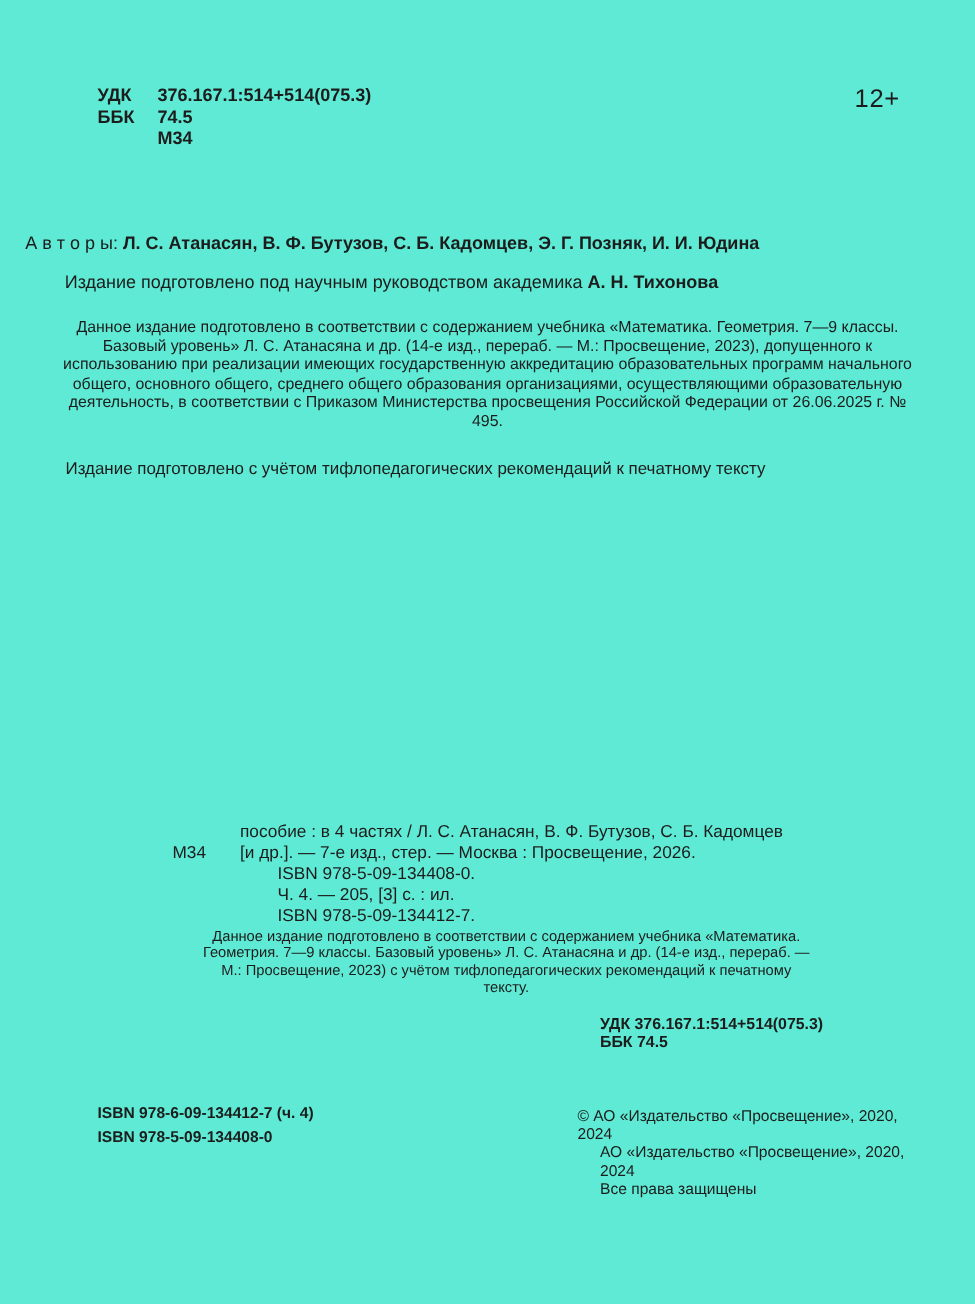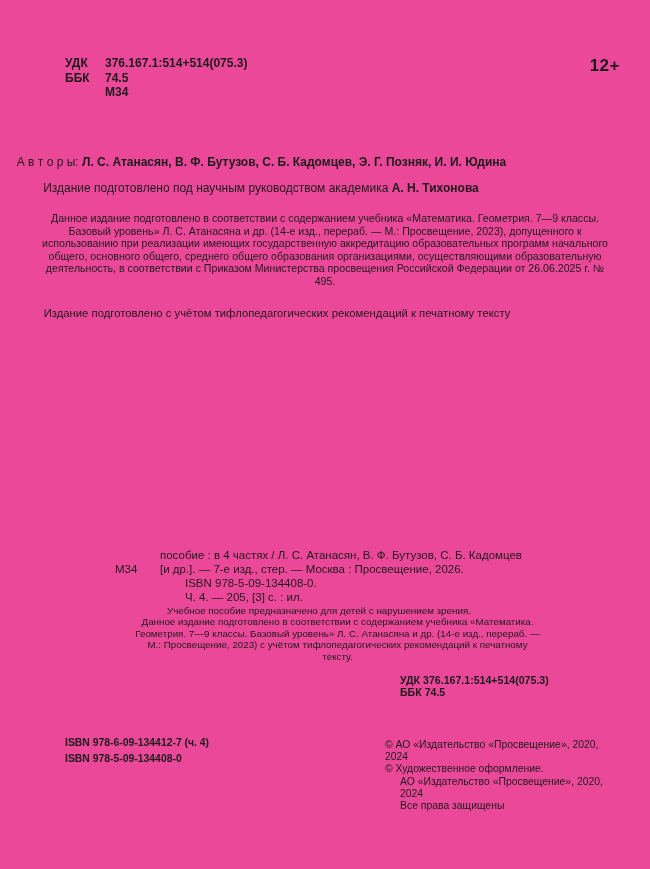--- a/index.html
+++ b/index.html
@@ -1,28 +1,28 @@
 <!DOCTYPE html>
 <html><head>
 <meta charset="utf-8">
 <style>
   html,body{margin:0;padding:0;background:#ffffff;}
   .page{
     position:relative;
     width:650px;height:869px;
-    background:#ec4899;
+    background:#5eead4;
     font-family:"Liberation Sans", sans-serif;
     color:#1c1c1c;
     overflow:hidden;
   }
   
   .header-codes{position:absolute;top:56px;left:65px;font-weight:bold;font-size:12px;line-height:14.5px;}
   .code-row .lbl{display:inline-block;width:40px;}
   .code-row.m34-row .lbl{width:40px;}
-  .age-badge{position:absolute;top:56px;right:30px;font-size:17px;font-weight:bold;letter-spacing:0.5px;}
+  .age-badge{position:absolute;top:56px;right:50px;font-size:17px;font-weight:normal;letter-spacing:0.5px;}
   
   .authors-line{position:absolute;top:155px;left:0;width:523px;text-align:center;font-size:12px;}
   .authors-line .names{font-weight:bold;}
   .editor-line{position:absolute;top:181px;left:0;width:522px;text-align:center;font-size:12px;}
   .editor-line .name{font-weight:bold;}
   
   .annotation{
     position:absolute;top:212px;left:35px;width:580px;
     text-align:center;font-size:10.6px;line-height:12.6px;
   }
@@ -75,36 +75,35 @@
   <div class="annotation">Данное издание подготовлено в соответствии с содержанием учебника «Математика. Геометрия. 7—9 классы. Базовый уровень» Л. С. Атанасяна и др. (14-е изд., перераб. — М.: Просвещение, 2023), допущенного к использованию при реализации имеющих государственную аккредитацию образовательных программ начального общего, основного общего, среднего общего образования организациями, осуществляющими образовательную деятельность, в соответствии с Приказом Министерства просвещения Российской Федерации от 26.06.2025 г. № 495.</div>
 
   <div class="tiflo-note">Издание подготовлено с учётом тифлопедагогических рекомендаций к печатному тексту</div>
 
   <div class="catalog">
     <span class="m34">М34</span>
     <div class="ln">пособие : в 4 частях / Л. С. Атанасян, В. Ф. Бутузов, С. Б. Кадомцев</div>
     <div class="ln">[и др.]. — 7-е изд., стер. — Москва : Просвещение, 2026.</div>
     <div class="ln ln-ind">ISBN 978-5-09-134408-0.</div>
     <div class="ln ln-ind">Ч. 4. — 205, [3] с. : ил.</div>
+    <div class="ln ln-ind">ISBN 978-5-09-134412-7.</div>
     <div class="notes">
-      <div class="note1">Учебное пособие предназначено для детей с нарушением зрения.</div>
       <div class="note2">Данное издание подготовлено в соответствии с содержанием учебника «Математика. Геометрия. 7—9 классы. Базовый уровень» Л. С. Атанасяна и др. (14-е изд., перераб. — М.: Просвещение, 2023) с учётом тифлопедагогических рекомендаций к печатному тексту.</div>
     </div>
     <div class="codes-right">
       <div>УДК  376.167.1:514+514(075.3)</div>
       <div>ББК  74.5</div>
     </div>
   </div>
 
   <div class="footer">
     <div class="isbns">
       <div>ISBN 978-6-09-134412-7 (ч. 4)</div>
       <div>ISBN 978-5-09-134408-0</div>
     </div>
     <div class="copyrights">
       <div>©  АО «Издательство «Просвещение», 2020, 2024</div>
-      <div>©  Художественное оформление.</div>
       <div class="ind">АО «Издательство «Просвещение», 2020, 2024</div>
       <div class="ind">Все права защищены</div>
     </div>
   </div>
 
 </div>
 
 </body></html>

